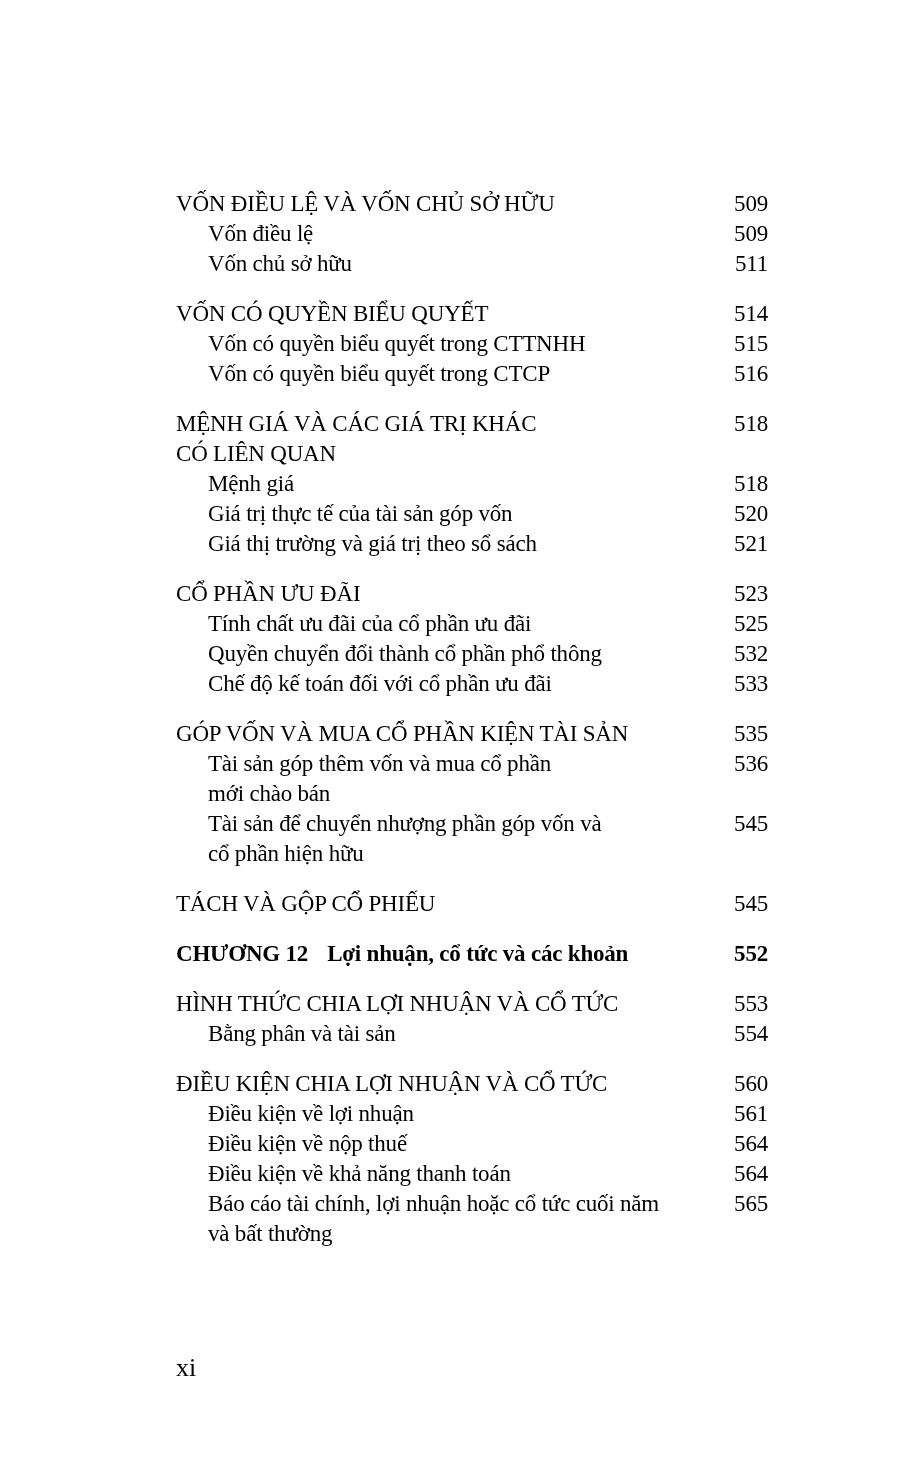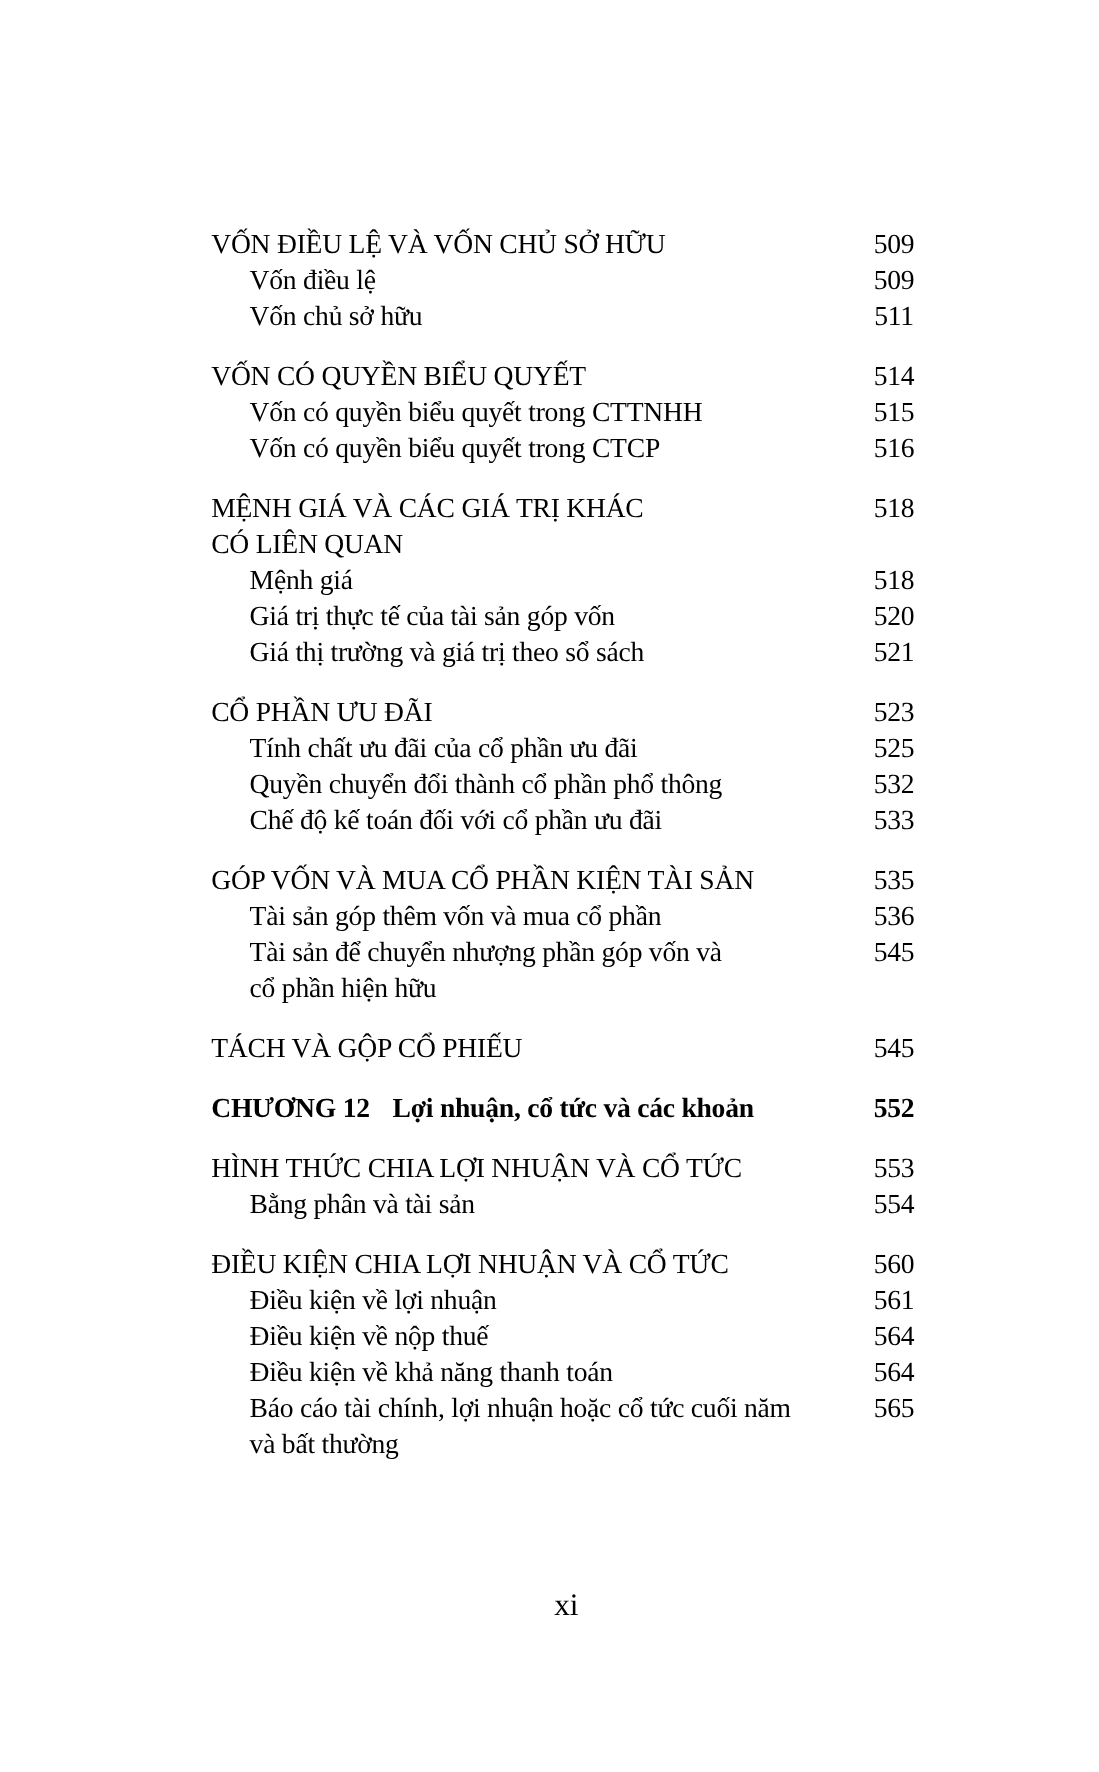--- a/index.html
+++ b/index.html
@@ -46,35 +46,34 @@
   .row.sub .title {
     padding-left: 32px;
   }
   .line {
     display: block;
     white-space: nowrap;
   }
   .pagenum {
     flex: 0 0 auto;
     width: 46px;
-    text-align: center;
+    text-align: right;
     white-space: nowrap;
   }
   .row.chapter {
     font-weight: bold;
   }
   .row.chapter .prefix {
     margin-right: 19px;
   }
   .folio {
     position: absolute;
     left: 176px;
-    top: 1323px;
+    top: 1353px;
     width: 592px;
-    text-align: center;
     font-size: 26px;
     line-height: 30px;
   }
 </style>
 </head>
 <body>
 
 <div class="page">
 
   <div class="toc">
@@ -181,20 +180,21 @@
     <div class="row sec">
       <div class="title">
         <span class="line">GÓP VỐN VÀ MUA CỔ PHẦN KIỆN TÀI SẢN</span>
       </div>
       <div class="pagenum">535</div>
     </div>
 
     <div class="row sub">
       <div class="title">
         <span class="line">Tài sản góp thêm vốn và mua cổ phần</span>
+        <span class="line">mới chào bán</span>
       </div>
       <div class="pagenum">536</div>
     </div>
 
     <div class="row sub">
       <div class="title">
         <span class="line">Tài sản để chuyển nhượng phần góp vốn và</span>
         <span class="line">cổ phần hiện hữu</span>
       </div>
       <div class="pagenum">545</div>

